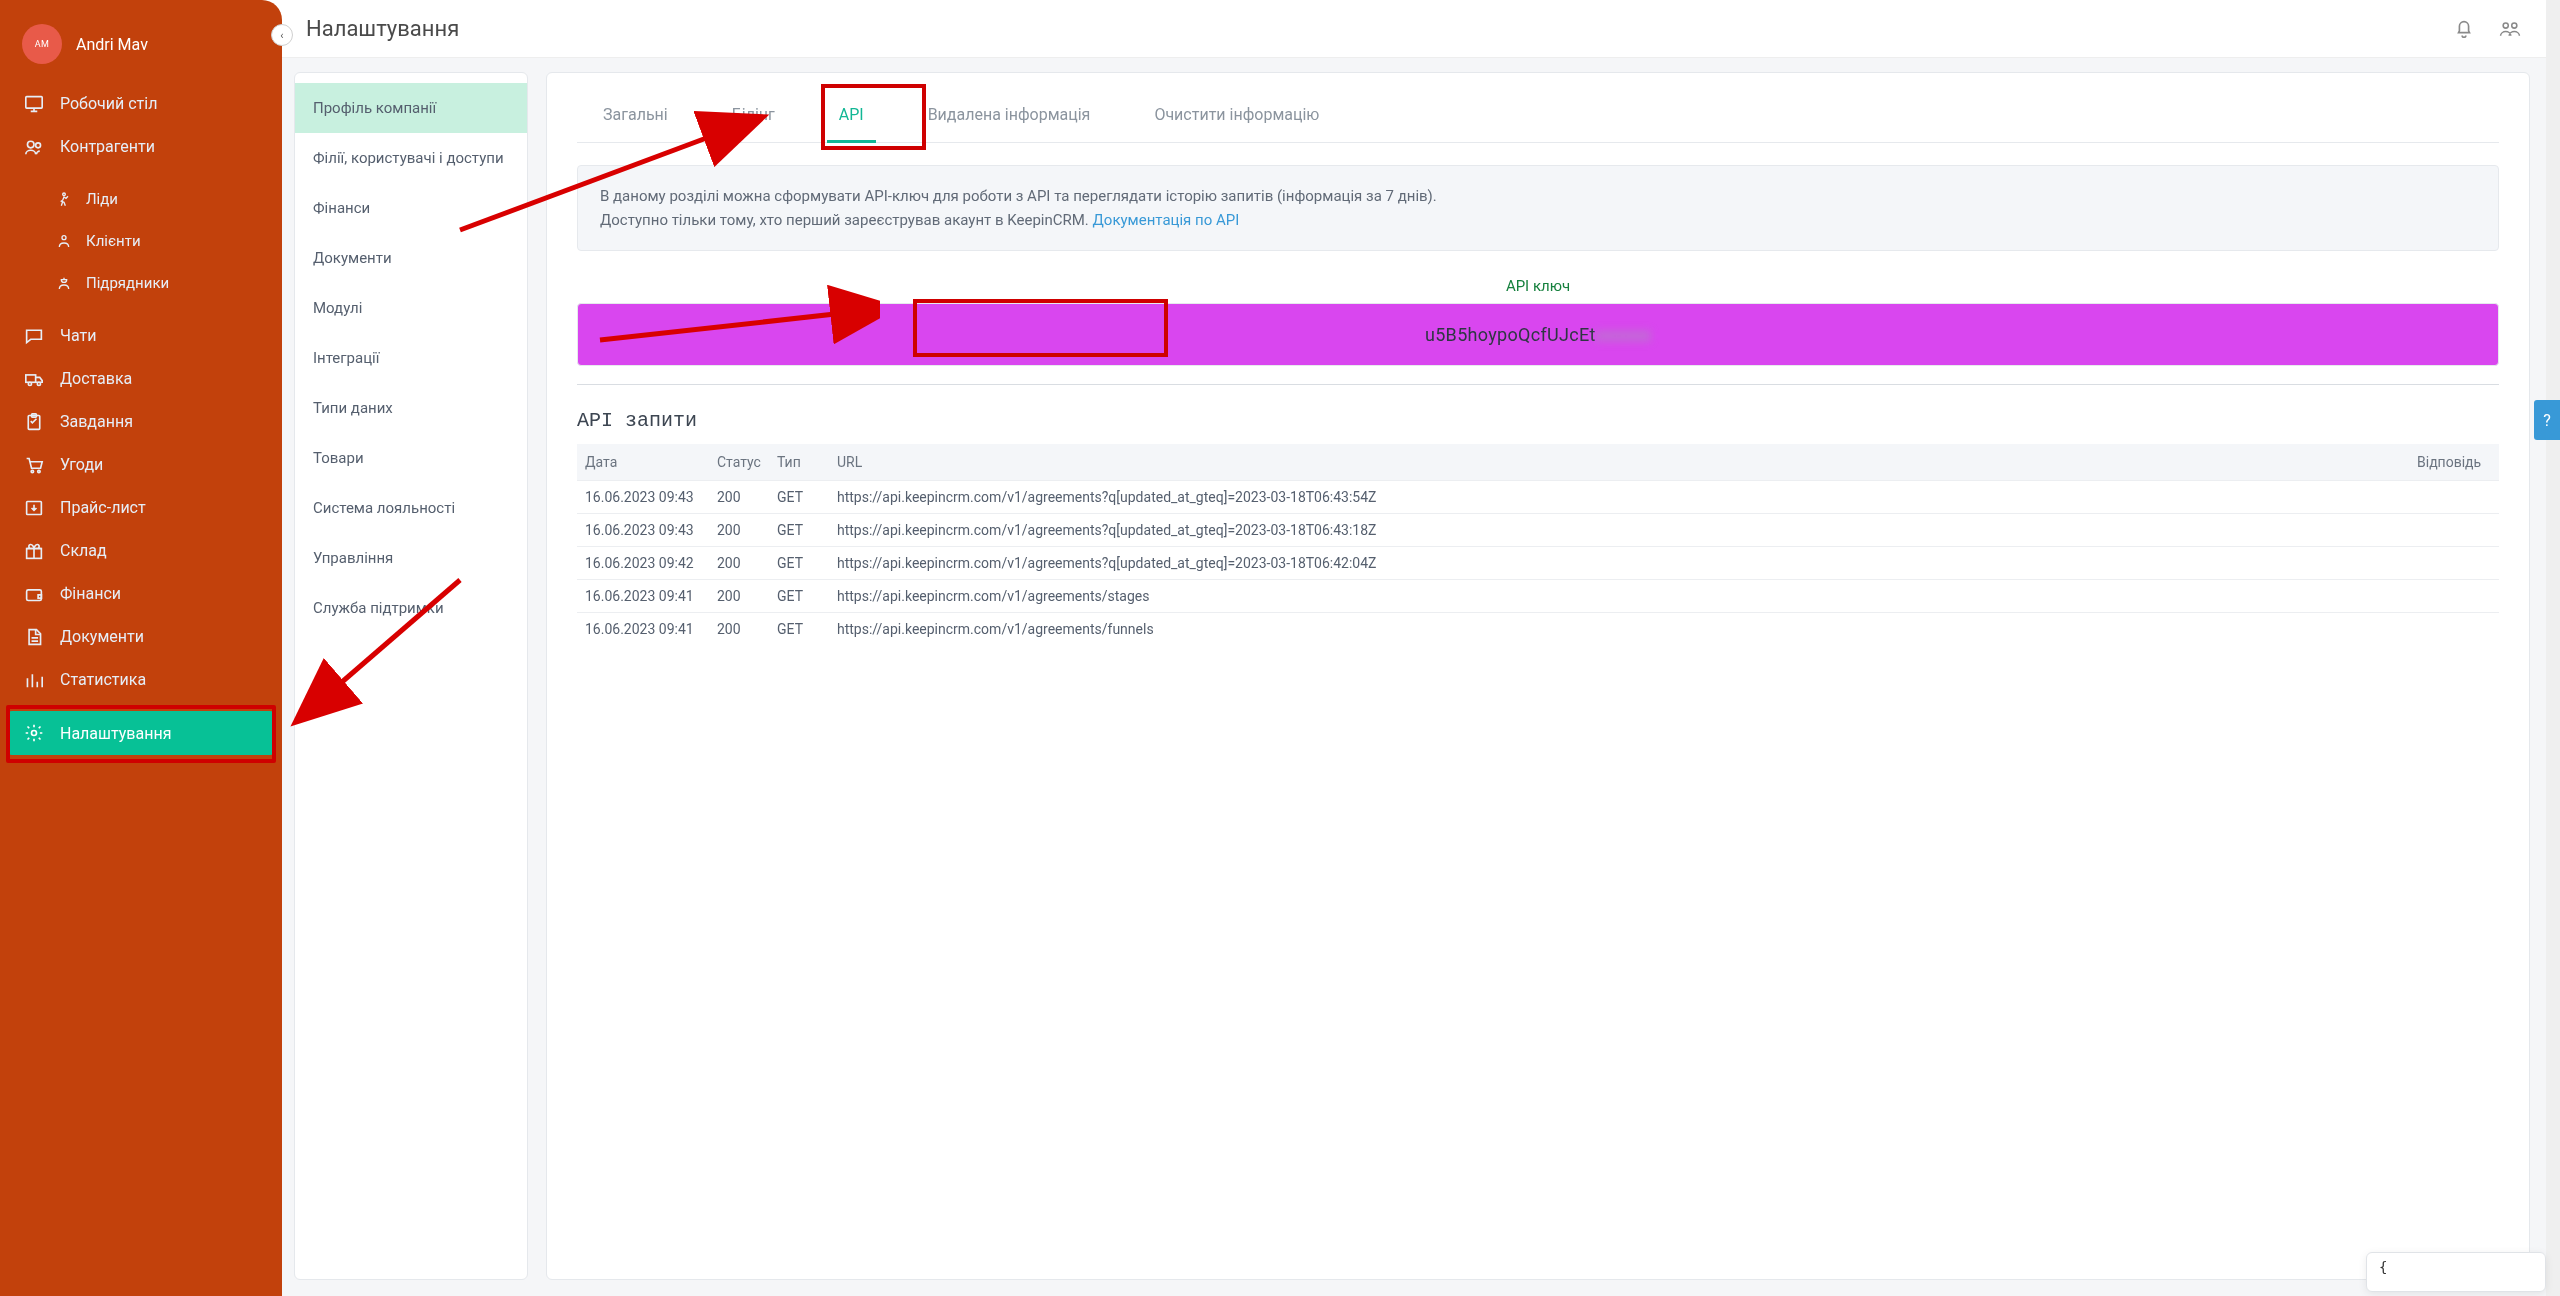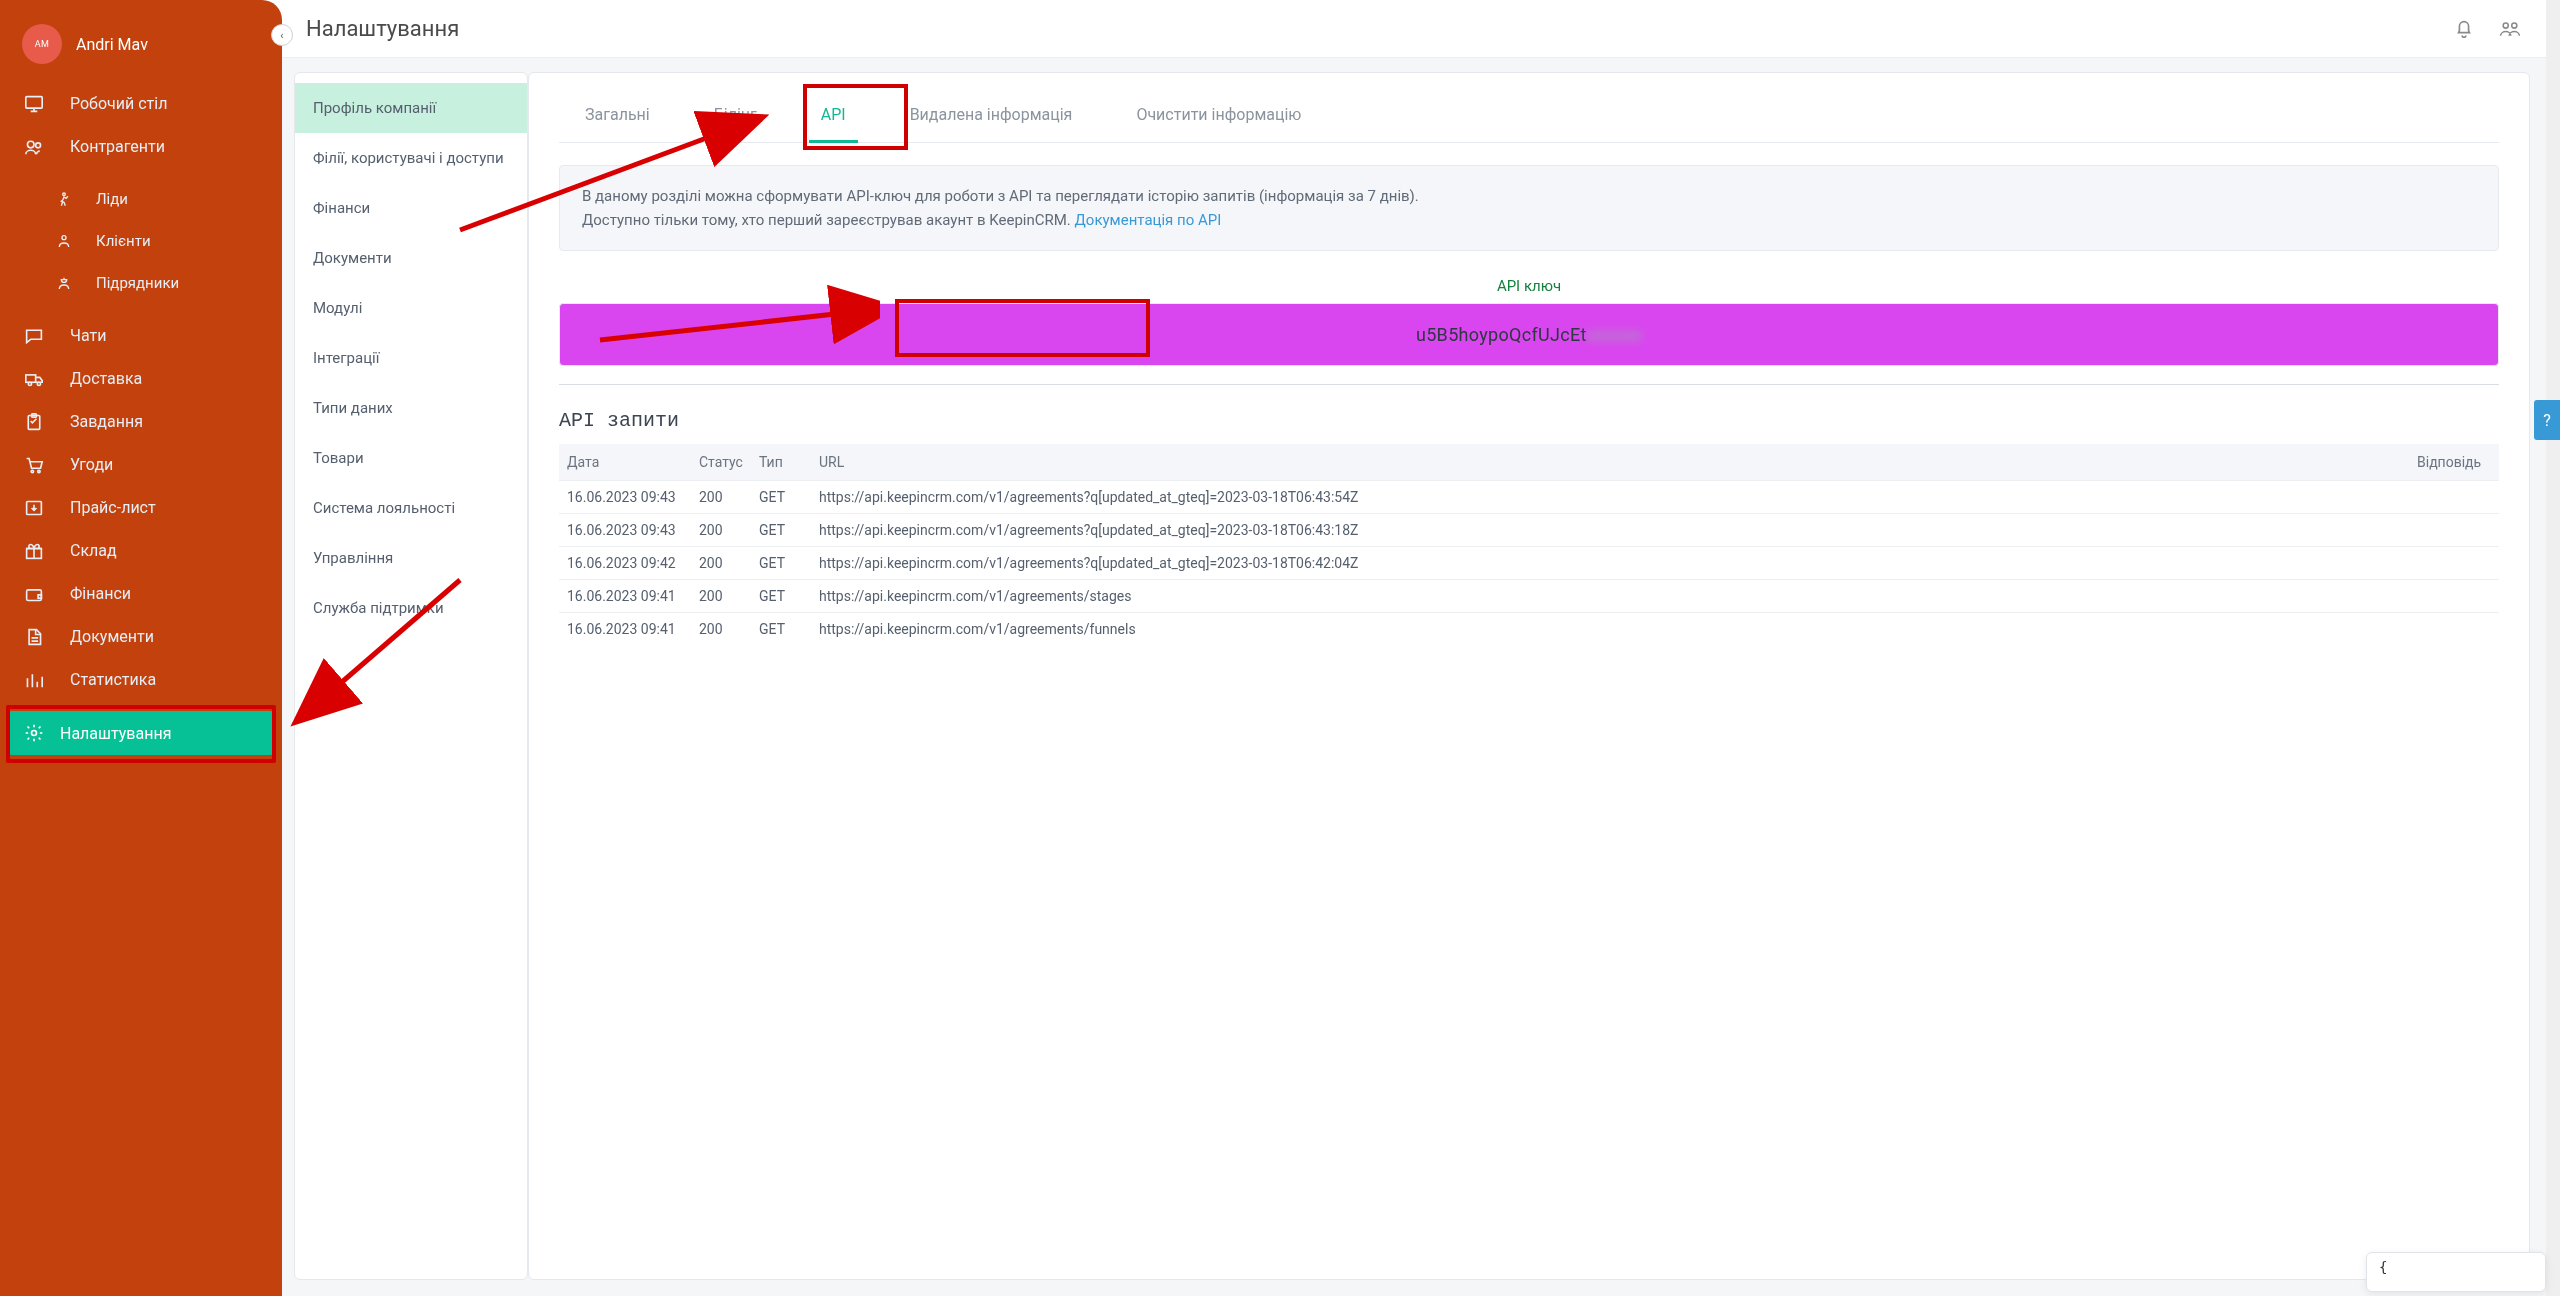--- a/index.html
+++ b/index.html
@@ -6,38 +6,38 @@
   html, body { width: 100%; height: 100%; background: #fff; }
   body { display: flex; height: 100vh; overflow: hidden; position: relative; }
 
   
   .sidebar { width: 282px; background: #c2410c; color: #e6eef7; display: flex; flex-direction: column; padding-top: 12px; position: relative; border-top-right-radius: 20px; }
   .sidebar-user { display: flex; align-items: center; padding: 12px 22px 18px 22px; }
   .avatar { width: 40px; height: 40px; border-radius: 50%; background: #e85a49; display: flex; align-items: center; justify-content: center; color: #fff; font-size: 9px; letter-spacing: 0.5px; margin-right: 14px; }
   .user-name { font-size: 16px; color: #fff; }
   .collapse-btn { position: absolute; right: -11px; top: 24px; width: 22px; height: 22px; border-radius: 50%; background: #fff; border: 1px solid #d0d0d0; display: flex; align-items: center; justify-content: center; font-size: 11px; color: #555; cursor: pointer; }
   .nav { list-style: none; padding: 0 0 10px 0; }
-  .nav-item { display: flex; align-items: center; padding: 12px 22px; font-size: 16px; color: #e6eef7; cursor: pointer; gap: 10px; }
+  .nav-item { display: flex; align-items: center; padding: 12px 22px; font-size: 16px; color: #e6eef7; cursor: pointer; }
   .nav-sub .nav-item { padding-left: 54px; font-size: 15px; }
   .nav-item .icon { width: 24px; margin-right: 14px; display: flex; align-items: center; justify-content: center; }
   .nav-sub .nav-item .icon { width: 20px; margin-right: 12px; }
   .nav-settings-wrap { padding: 0 8px; }
   .nav-settings { display: flex; align-items: center; padding: 12px 14px; font-size: 16px; color: #fff; background: #07c196; border-radius: 4px; cursor: pointer; }
   .nav-settings .icon { width: 24px; margin-right: 14px; display: flex; align-items: center; justify-content: center; }
   .overlay-settings { position: absolute; left: 6px; top: 705px; width: 270px; height: 58px; border: 4px solid #cf0000; border-radius: 2px; pointer-events: none; }
 
   
   .main { flex: 1; display: flex; flex-direction: column; background: #f5f6f8; overflow: hidden; }
   .header { height: 58px; background: #fff; display: flex; align-items: center; padding: 0 24px; border-bottom: 1px solid #eee; }
   .header-title { font-size: 22px; color: #4a4a4a; font-weight: 400; flex: 1; }
   .header-icons { display: flex; gap: 22px; align-items: center; }
   .header-icons .hicon { width: 24px; height: 24px; display: flex; align-items: center; justify-content: center; cursor: pointer; color: #8a8a8a; }
 
   
-  .panels { flex: 1; display: flex; padding: 14px 16px 16px 12px; overflow: hidden; }
+  .panels { flex: 1; display: flex; gap: 18px; padding: 14px 16px 16px 12px; overflow: hidden; }
   .panel { background: #fff; border: 1px solid #e5e8ec; border-radius: 6px; }
   .panel-left { width: 234px; padding: 10px 0; }
   .panel-right { flex: 1; padding: 18px 30px 20px 30px; overflow-y: auto; }
 
   .sub-item { padding: 16px 18px; font-size: 15px; color: #555f6e; cursor: pointer; }
   .sub-item.active { background: #c8f0df; }
 
   
   .tabs { display: flex; gap: 40px; border-bottom: 1px solid #e6e9ed; margin-bottom: 22px; padding-left: 14px; text-align: center; }
   .tab { padding: 14px 12px 18px 12px; font-size: 16px; color: #8b949e; cursor: pointer; position: relative; }

